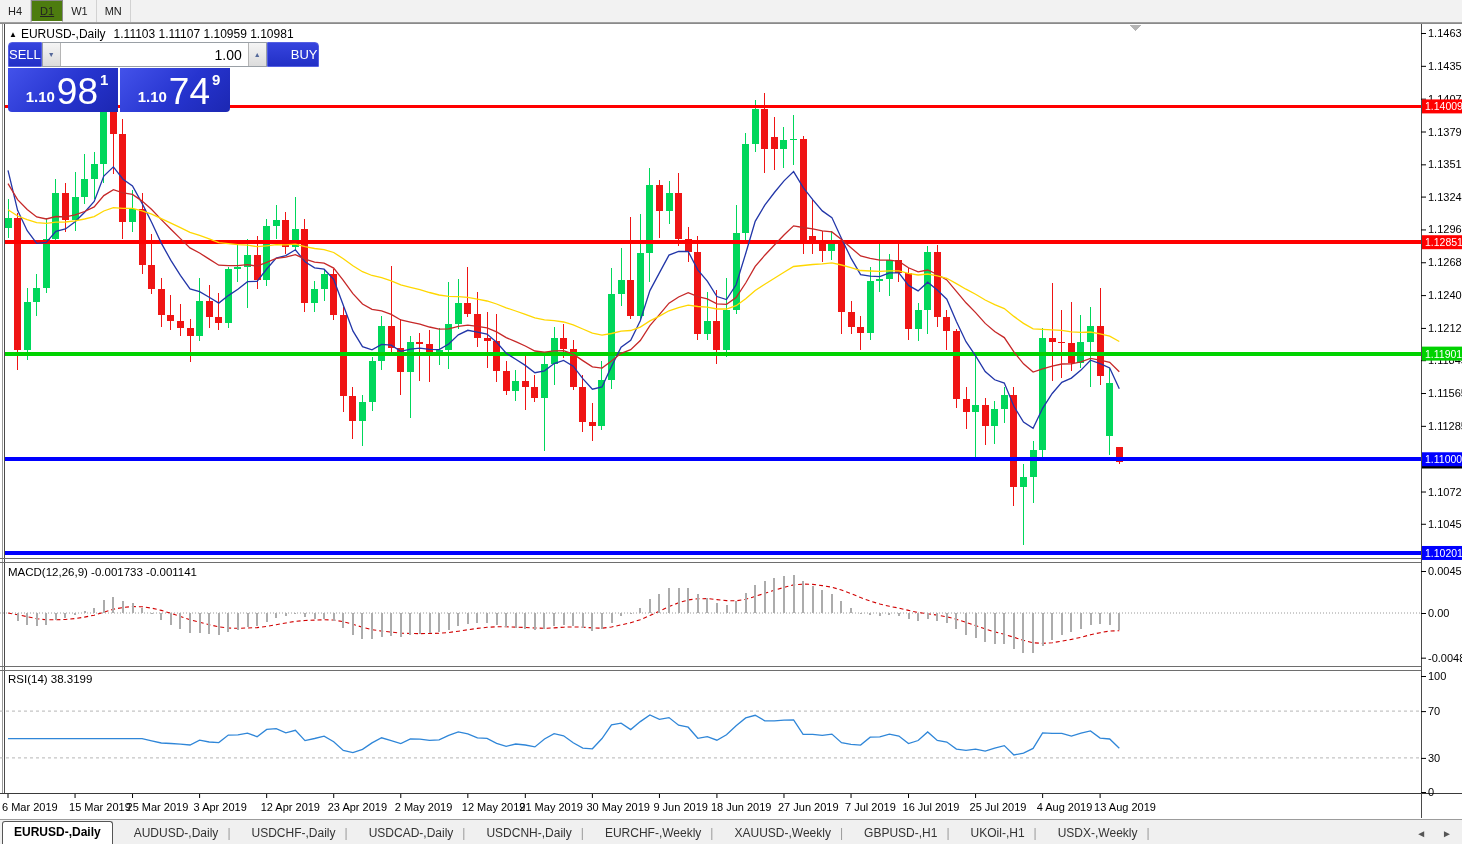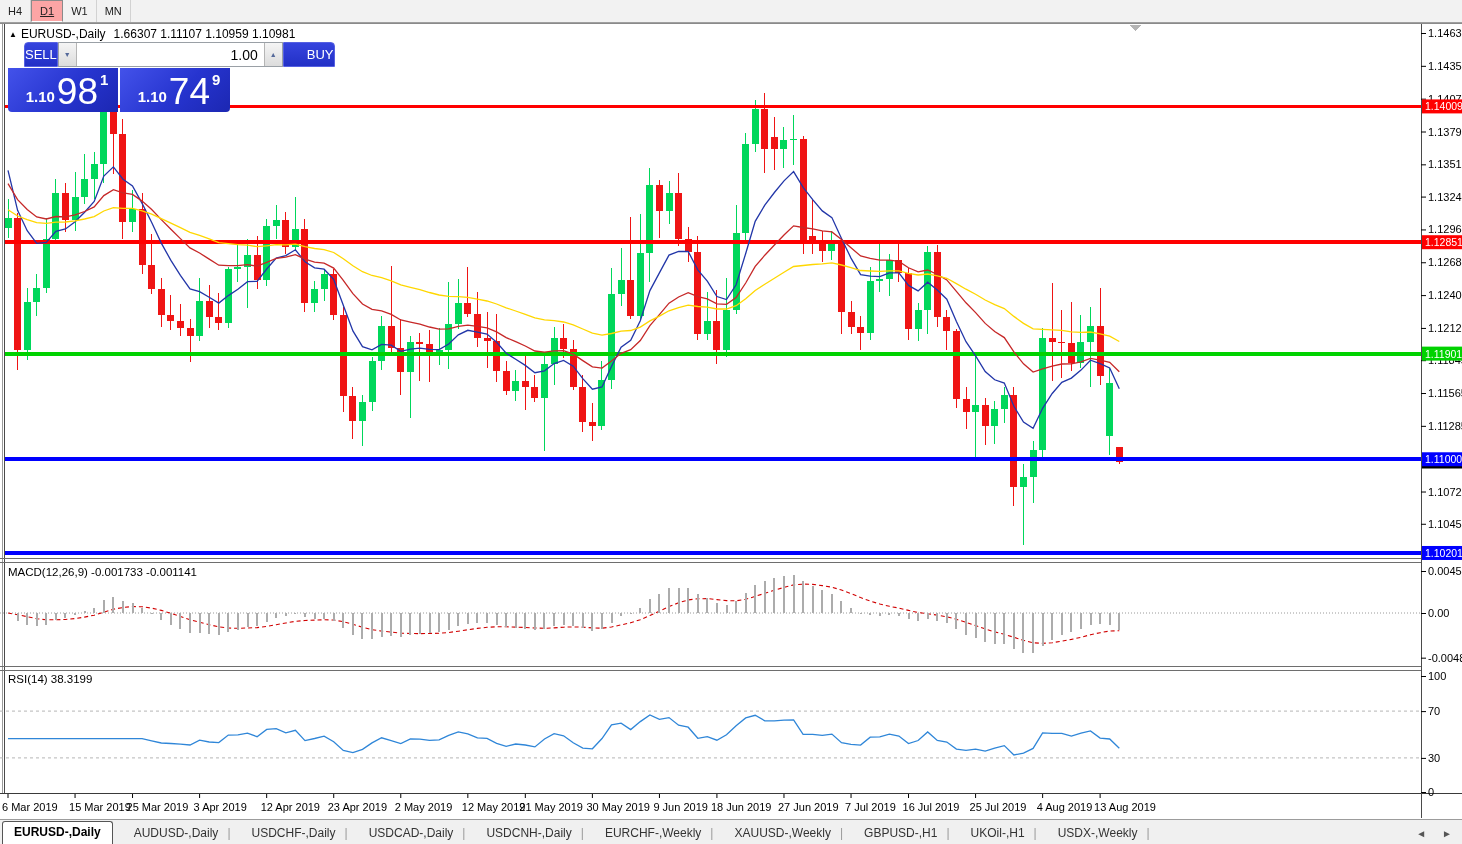--- a/index.html
+++ b/index.html
@@ -2,33 +2,33 @@
 <html><head>
 <meta charset="utf-8">
 <style>
   html,body{margin:0;padding:0;width:1462px;height:844px;overflow:hidden;
     font-family:"Liberation Sans",sans-serif;background:#fff;position:relative;-webkit-font-smoothing:antialiased;}
   
   .toolbar{position:absolute;left:0;top:0;width:1462px;height:22px;background:#f2f2f2;
     border-bottom:1px solid #9f9f9f;display:flex;align-items:stretch;z-index:6;}
   .tf-btn{font-size:11px;color:#222;display:flex;align-items:center;padding:0 8px;
     border-right:1px solid #d2d2d2;cursor:default;background:transparent;border-top:none;border-bottom:none;border-left:none;}
-  .tf-btn.active{background:#fca5a5;border:1px solid #8a8a8a;border-bottom:1px solid #fff;text-decoration:underline;}
+  .tf-btn.active{background:#4d7c0f;border:1px solid #8a8a8a;border-bottom:1px solid #fff;text-decoration:underline;}
   
   #svg{position:absolute;left:0;top:22px;z-index:1;}
   
   .chart-title{position:absolute;left:9px;top:27px;font-size:12px;color:#000;z-index:5;white-space:nowrap;}
   .chart-title .tri{font-size:8px;margin-right:4px;position:relative;top:-1px;}
   .chart-title .sym{margin-right:8px;}
   .ind-label{position:absolute;font-size:11.5px;color:#000;z-index:5;white-space:nowrap;}
   #macd-label{left:8px;top:566px;}
   #rsi-label{left:8px;top:673px;}
   
   .trade-widget{position:absolute;left:8px;top:42px;width:222px;z-index:5;font-family:"Liberation Sans",sans-serif;}
-  .tw-row1{display:flex;height:25px;margin-left:16px;}
+  .tw-row1{display:flex;height:25px;}
   .tw-sell,.tw-buy{width:59px;color:#fff;font-size:13px;border:1px solid #5560e2;
     background:linear-gradient(180deg,#3644de 0%,#2230c6 100%);cursor:pointer;padding:0;}
   .tw-sell{border-radius:4px 0 0 0;}
   .tw-buy{border-radius:0 4px 0 0;padding-left:23px;}
   .tw-spingroup{flex:1;display:flex;background:#c4b5fd;border:1px solid #9aa0a6;}
   .tw-spin{width:18px;background:linear-gradient(180deg,#f5f5f5,#dcdcdc);border:none;
     color:#55699a;font-size:7px;cursor:pointer;padding:0;}
   .tw-spin.left{border-right:1px solid #b5b5b5;}
   .tw-spin.right{border-left:1px solid #b5b5b5;}
   .tw-vol{flex:1;border:none;outline:none;font-size:14px;color:#000;text-align:right;padding:0 6px 0 0;min-width:0;
@@ -544,21 +544,21 @@
       <rect x="1422" y="324.6161799999991" width="40" height="14" fill="#00D200"></rect>
       <text x="1425" y="335.6161799999991" fill="#ffffff" font-size="10.5" font-family="&quot;Liberation Sans&quot;,sans-serif" text-anchor="start">1.11901</text>
       <rect x="1422" y="430.27644999999865" width="40" height="14" fill="#0000FF"></rect>
       <text x="1425" y="441.27644999999865" fill="#ffffff" font-size="10.5" font-family="&quot;Liberation Sans&quot;,sans-serif" text-anchor="start">1.11000</text>
       <rect x="1422" y="523.9751800000006" width="40" height="14" fill="#0000FF"></rect>
       <text x="1425" y="534.9751800000006" fill="#ffffff" font-size="10.5" font-family="&quot;Liberation Sans&quot;,sans-serif" text-anchor="start">1.10201</text>
     </g>
   </svg>
 
 <div class="chart-title">
-  <span class="tri">▲</span><span class="sym">EURUSD-,Daily</span><span>1.66307 1.11107 1.10959 1.10981</span>
+  <span class="tri">▲</span><span class="sym">EURUSD-,Daily</span><span>1.11103 1.11107 1.10959 1.10981</span>
 </div>
 
 <div class="trade-widget">
   <div class="tw-row1">
     <button class="tw-sell">SELL</button>
     <span class="tw-spingroup">
       <button class="tw-spin left"><span>▼</span></button>
       <input class="tw-vol" value="1.00" style="">
       <button class="tw-spin right"><span>▲</span></button>
     </span>

